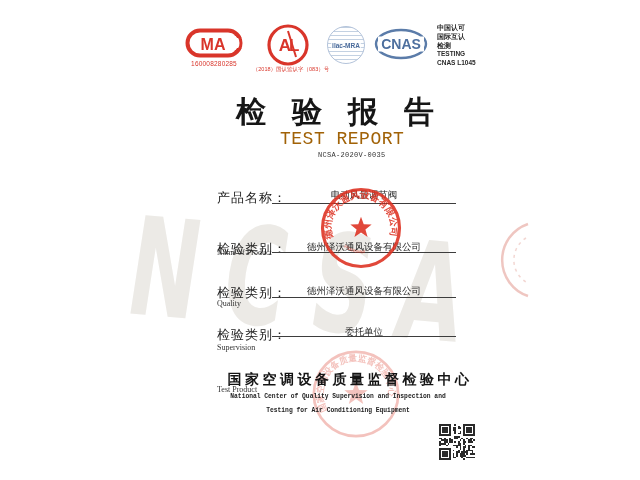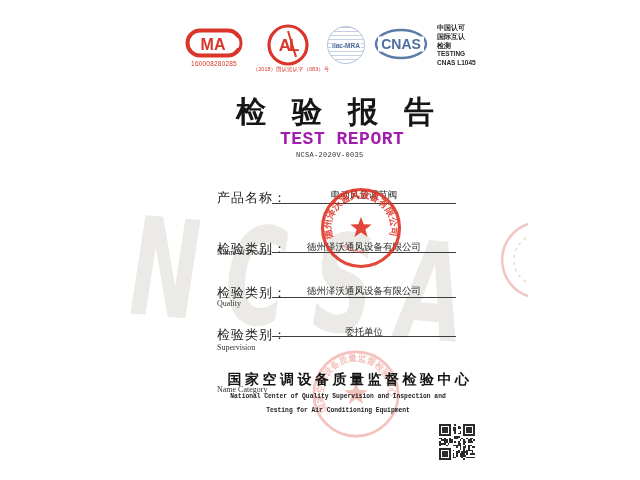--- a/index.html
+++ b/index.html
@@ -25,23 +25,23 @@
     background:repeating-linear-gradient(180deg,#c3d1e2 0,#c3d1e2 1px,transparent 1px,transparent 4px);
     display:flex; align-items:center; justify-content:center; }
   .ilac span { font-size:6.5px; font-weight:bold; color:#4a6b9b; background:rgba(255,255,255,.75);
     padding:0 1px; }
   .accred { position:absolute; left:437px; top:24px; line-height:8.8px; font-size:7px;
     font-weight:bold; color:#2a2a2a; }
 
   
   .title-zh { position:absolute; left:236px; top:92px; z-index:2; font-size:30px; font-weight:bold;
     letter-spacing:26px; white-space:nowrap; color:#161616;text-align:center; }
-  .title-en { position:absolute; left:280px; top:129px; z-index:2; font-size:18px; font-weight:bold;
-    font-family:"Liberation Mono", monospace; letter-spacing:0.5px; color:#a21caf; }
-  .serial { position:absolute; left:296px; top:151px; z-index:2; font-size:7px;
+  .title-en { position:absolute; left:280px; top:129px; z-index:2; font-size:18px; font-weight:normal;
+    font-family:"Liberation Mono", monospace; letter-spacing:0.5px; color:#a16207; }
+  .serial { position:absolute; left:318px; top:151px; z-index:2; font-size:7px;
     font-family:"Liberation Mono", monospace; color:#333; letter-spacing:0.3px; }
 
   
   .f-zh { position:absolute; left:217px; z-index:2; font-size:13px; color:#222; letter-spacing:1px; }
   .f-en { position:absolute; left:217px; z-index:2; font-size:8px; color:#333;
     font-family:"Liberation Serif", serif;margin-top:48px; }
   .f-line { position:absolute; left:272px; width:184px; height:1px; background:#3d3d3d; z-index:2; }
   .f-val { position:absolute; left:272px; width:184px; text-align:center; z-index:2;
     font-size:9.5px; color:#1e1e1e; white-space:nowrap; }
 
@@ -117,21 +117,21 @@
     <div class="f-line" style="top:252px"></div>
   </div>
   <div>
     <div class="f-zh" style="top:284px">检验类别：</div>
     <div class="f-en" style="top:295px">Supervision</div>
     <div class="f-val" style="top:285px">德州泽沃通风设备有限公司</div>
     <div class="f-line" style="top:297px"></div>
   </div>
   <div>
     <div class="f-zh" style="top:326px">检验类别：</div>
-    <div class="f-en" style="top:337px">Name Category</div>
+    <div class="f-en" style="top:337px">Test Product</div>
     <div class="f-val" style="top:326px">委托单位</div>
     <div class="f-line" style="top:336px"></div>
   </div>
 
   <div class="foot-zh">国家空调设备质量监督检验中心</div>
   <div class="foot-en" style="top:393px">National Center of Quality Supervision and Inspection and</div>
   <div class="foot-en" style="top:407px">Testing for Air Conditioning Equipment</div>
   <svg id="qr-svg" class="qr" viewBox="0 0 21 21" shape-rendering="crispEdges">
       <rect x="9" y="0" width="1" height="1" fill="#2a2a2a"></rect>
       <rect x="11" y="1" width="1" height="1" fill="#2a2a2a"></rect>

